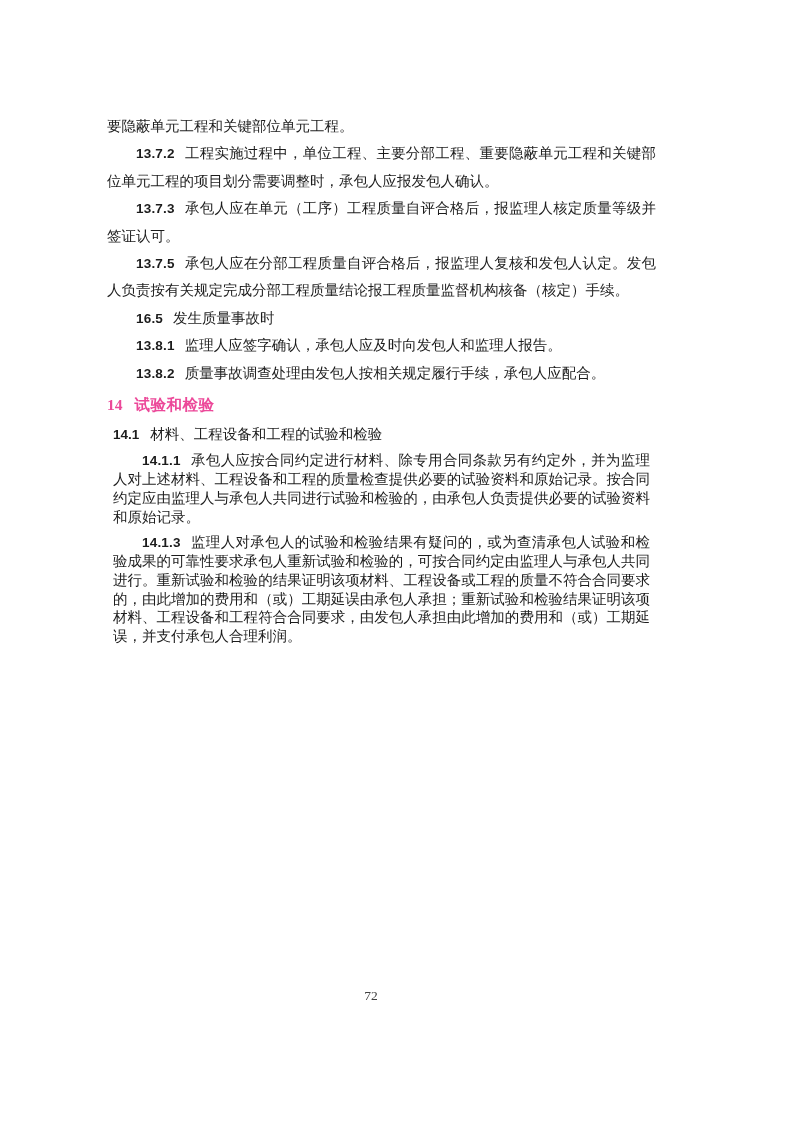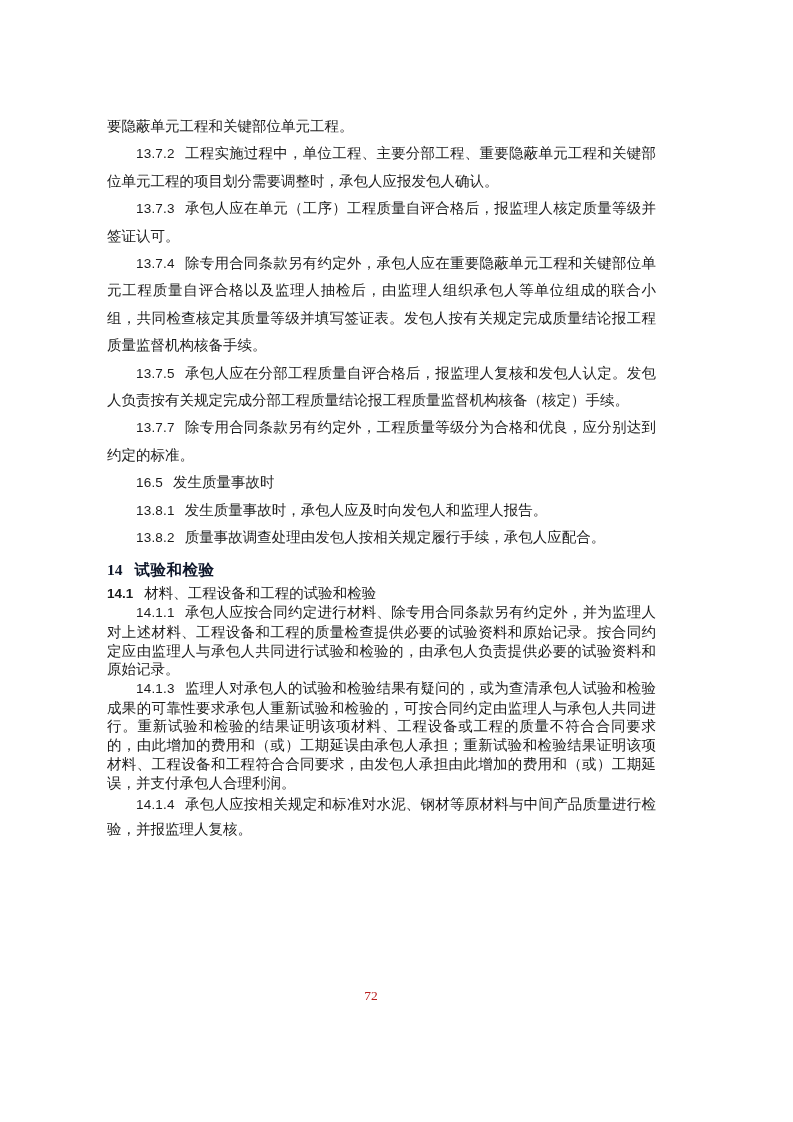--- a/index.html
+++ b/index.html
@@ -20,47 +20,47 @@
   }
   
   .sec13 p {
     margin: 0;
     font-size: 14.5px;
     line-height: 27.4px;
     text-align: justify;
   }
   
   .sec14 p {
-    margin: 0;
+    margin: 6px;
     font-size: 14.5px;
     line-height: 18.7px;
     text-align: justify;
   }
   .clause { text-indent: 2em; }
   .cont   { text-indent: 0; }
   .num {
     font-family: "Liberation Sans", sans-serif;
-    font-weight: 400;
+    font-weight: 700;
     font-size: 13.5px;
     margin-right: 10px;
     letter-spacing: 0.2px;
   }
   .subnum {
     font-family: "Liberation Sans", sans-serif;
     font-weight: 600;
     font-size: 13.5px;
     margin-right: 11px;
   }
   .chapter {
     margin: 0;
     padding-top: 4px;
     font-size: 15.5px;
     font-weight: bold;
     line-height: 28px;
-    color: #0f172a;
+    color: #ec4899;
   }
   .chapter .chnum {
     font-family: "Liberation Serif", serif;
     font-weight: bold;
     margin-right: 12px;
   }
   .chapter .chtitle {
     font-family: "Liberation Sans", sans-serif;
     font-weight: bold;
     letter-spacing: 0.5px;
@@ -72,59 +72,56 @@
     text-indent: 0;
   }
   .p1414 { line-height: 25px !important; }
   .pageno {
     position: absolute;
     left: 0; right: 0;
     top: 988px;
     text-align: center;
     font-size: 13.5px;
     font-family: "Liberation Serif", serif;
-    color: #b91c1c;
+    color: #404040;
   }
 </style>
 </head>
 <body>
 
 <div class="page">
 
   <div class="sec13">
     <p class="cont">要隐蔽单元工程和关键部位单元工程。</p>
 
     <p class="clause"><span class="num">13.7.2</span><span>工程实施过程中，单位工程、主要分部工程、重要隐蔽单元工程和关键部位单元工程的项目划分需要调整时，承包人应报发包人确认。</span></p>
 
     <p class="clause"><span class="num">13.7.3</span><span>承包人应在单元（工序）工程质量自评合格后，报监理人核定质量等级并签证认可。</span></p>
 
-    <p class="clause"><span class="num">13.7.4</span><span>除专用合同条款另有约定外，承包人应在重要隐蔽单元工程和关键部位单元工程质量自评合格以及监理人抽检后，由监理人组织承包人等单位组成的联合小组，共同检查核定其质量等级并填写签证表。发包人按有关规定完成质量结论报工程质量监督机构核备手续。</span></p>
 
     <p class="clause"><span class="num">13.7.5</span><span>承包人应在分部工程质量自评合格后，报监理人复核和发包人认定。发包人负责按有关规定完成分部工程质量结论报工程质量监督机构核备（核定）手续。</span></p>
 
 
-    <p class="clause"><span class="num">13.7.7</span><span>除专用合同条款另有约定外，工程质量等级分为合格和优良，应分别达到约定的标准。</span></p>
 
     <p class="clause"><span class="num">16.5</span><span>发生质量事故时</span></p>
 
-    <p class="clause"><span class="num">13.8.1</span><span>发生质量事故时，承包人应及时向发包人和监理人报告。</span></p>
+    <p class="clause"><span class="num">13.8.1</span><span>监理人应签字确认，承包人应及时向发包人和监理人报告。</span></p>
 
     <p class="clause"><span class="num">13.8.2</span><span>质量事故调查处理由发包人按相关规定履行手续，承包人应配合。</span></p>
 
 
   </div>
 
   <h2 class="chapter"><span class="chnum">14</span><span class="chtitle">试验和检验</span></h2>
 
   <div class="sec14">
     <p class="subhead"><span class="subnum">14.1</span><span>材料、工程设备和工程的试验和检验</span></p>
 
     <p class="clause"><span class="num">14.1.1</span><span>承包人应按合同约定进行材料、除专用合同条款另有约定外，并为监理人对上述材料、工程设备和工程的质量检查提供必要的试验资料和原始记录。按合同约定应由监理人与承包人共同进行试验和检验的，由承包人负责提供必要的试验资料和原始记录。</span></p>
 
 
     <p class="clause"><span class="num">14.1.3</span><span>监理人对承包人的试验和检验结果有疑问的，或为查清承包人试验和检验成果的可靠性要求承包人重新试验和检验的，可按合同约定由监理人与承包人共同进行。重新试验和检验的结果证明该项材料、工程设备或工程的质量不符合合同要求的，由此增加的费用和（或）工期延误由承包人承担；重新试验和检验结果证明该项材料、工程设备和工程符合合同要求，由发包人承担由此增加的费用和（或）工期延误，并支付承包人合理利润。</span></p>
 
-    <p class="clause p1414"><span class="num">14.1.4</span><span>承包人应按相关规定和标准对水泥、钢材等原材料与中间产品质量进行检验，并报监理人复核。</span></p>
   </div>
 
   <div class="pageno">72</div>
 
 </div>
 
 </body></html>

